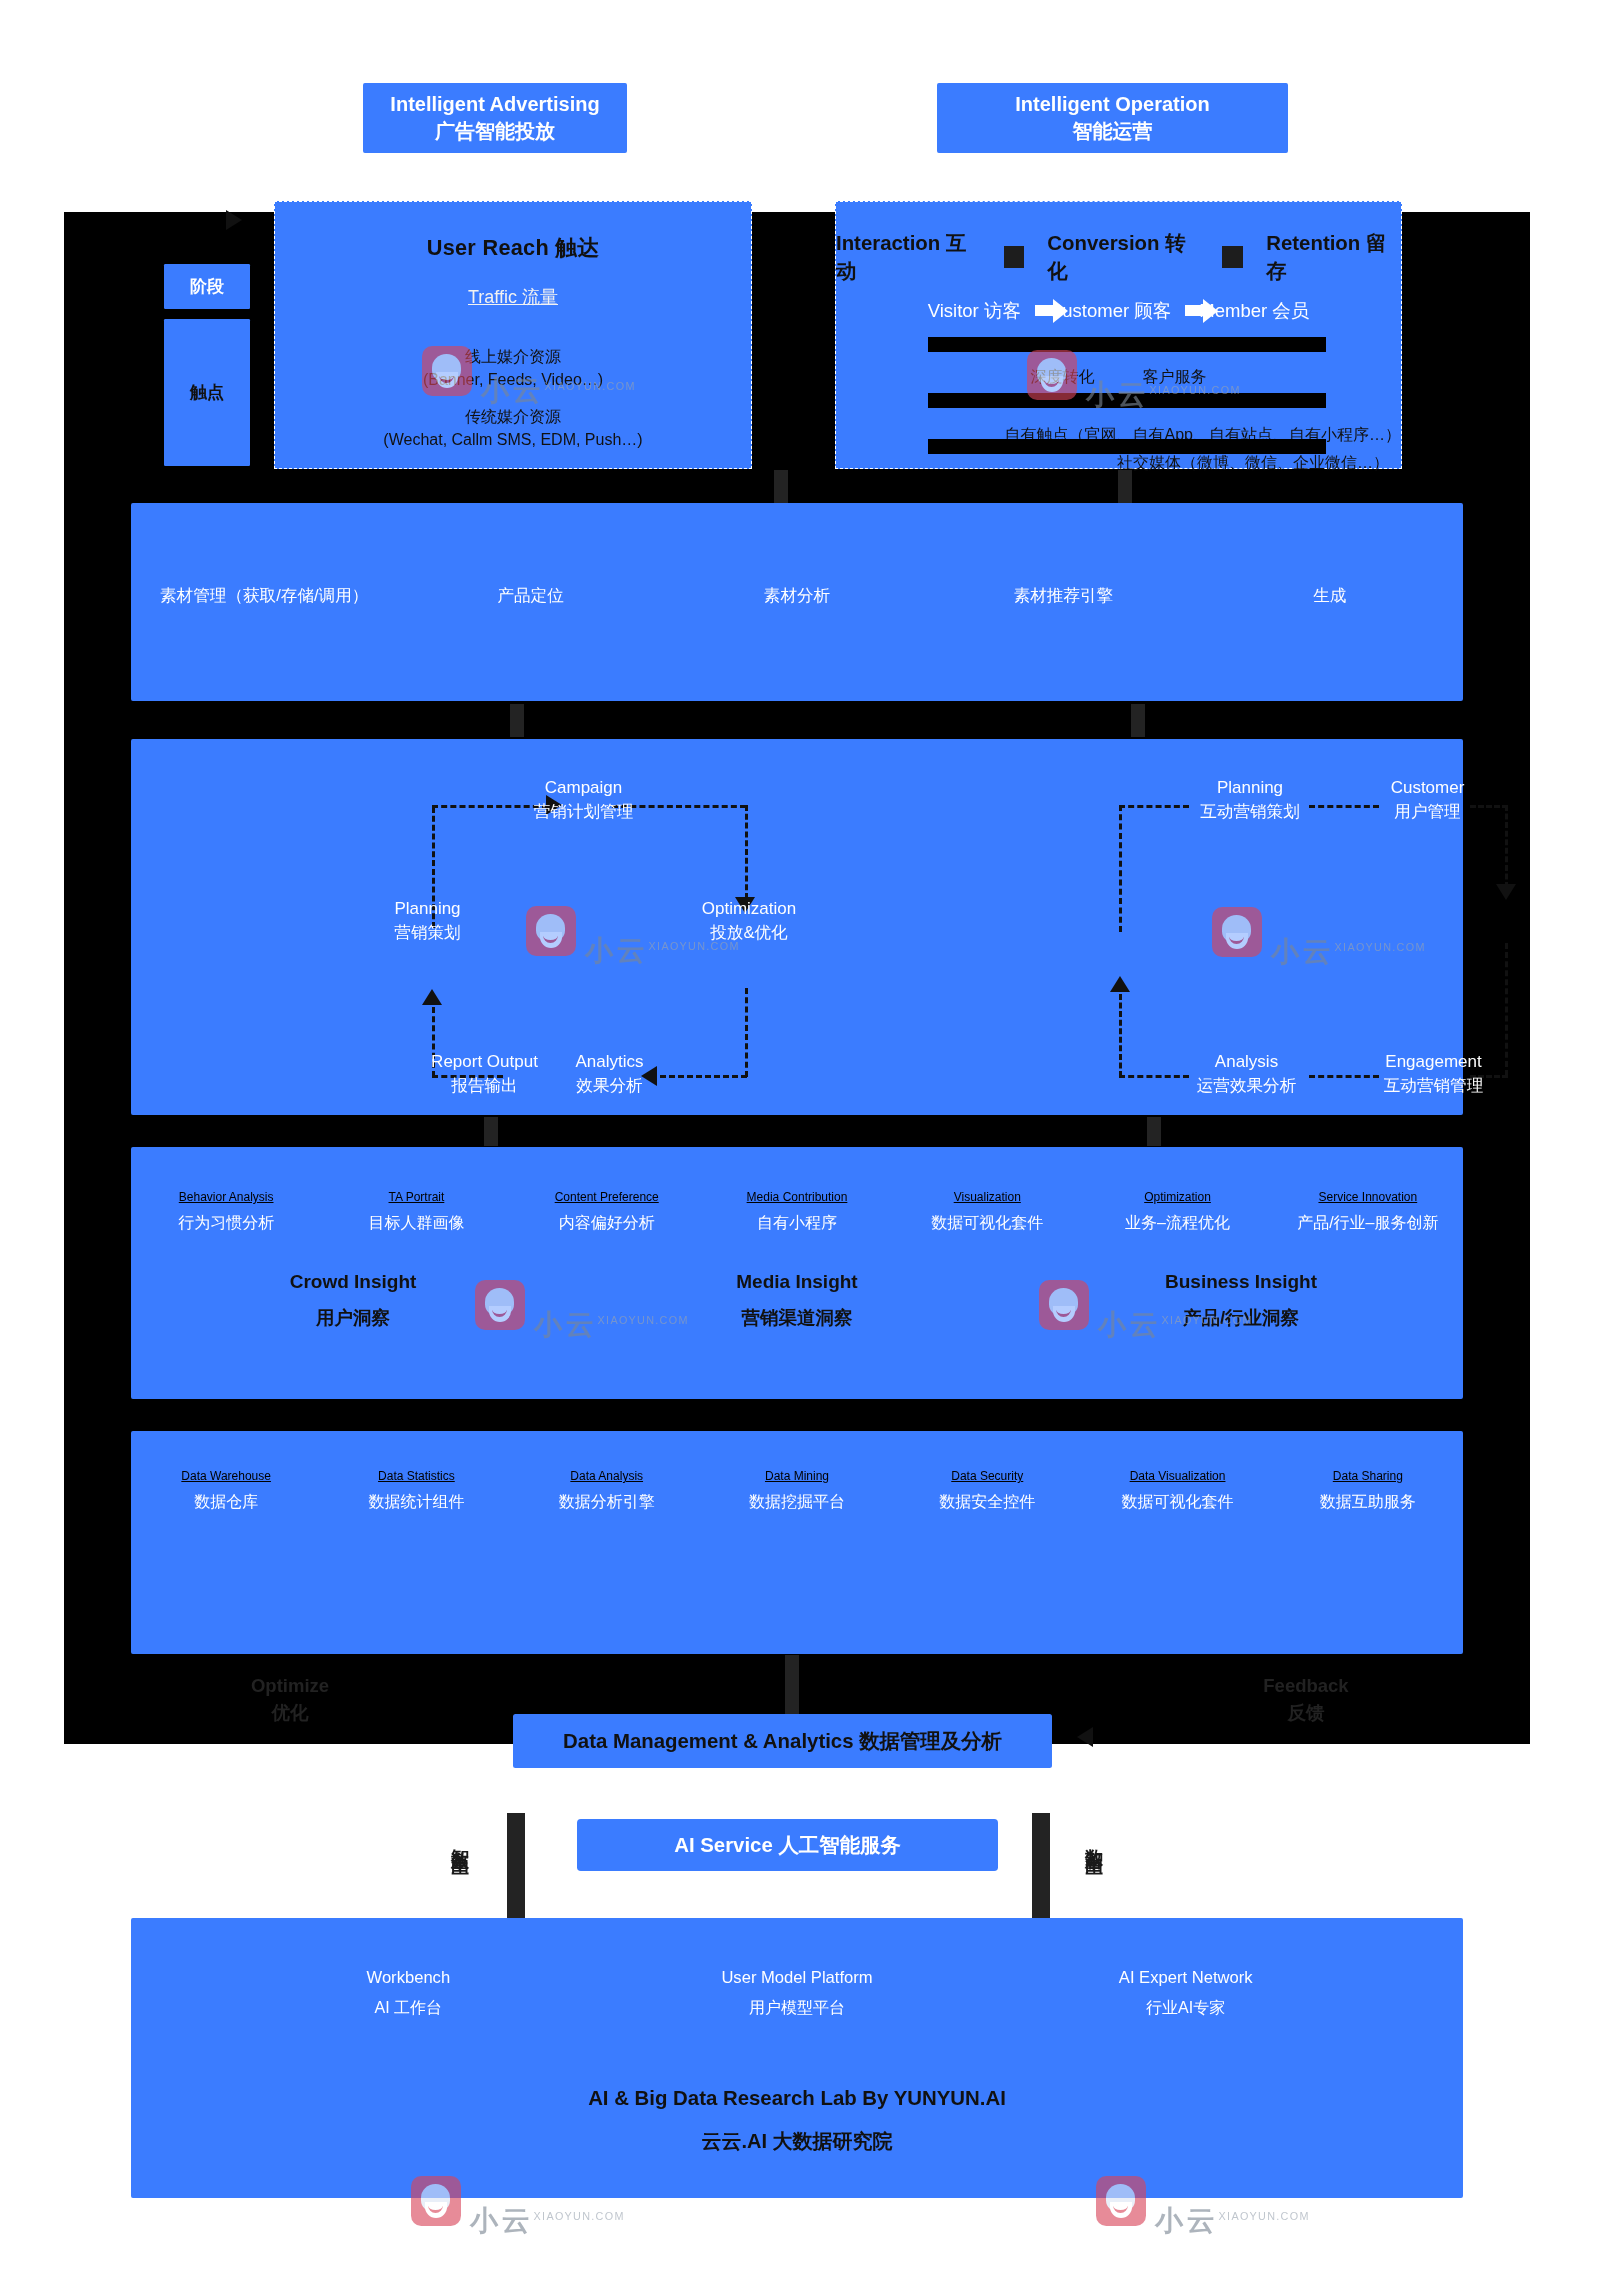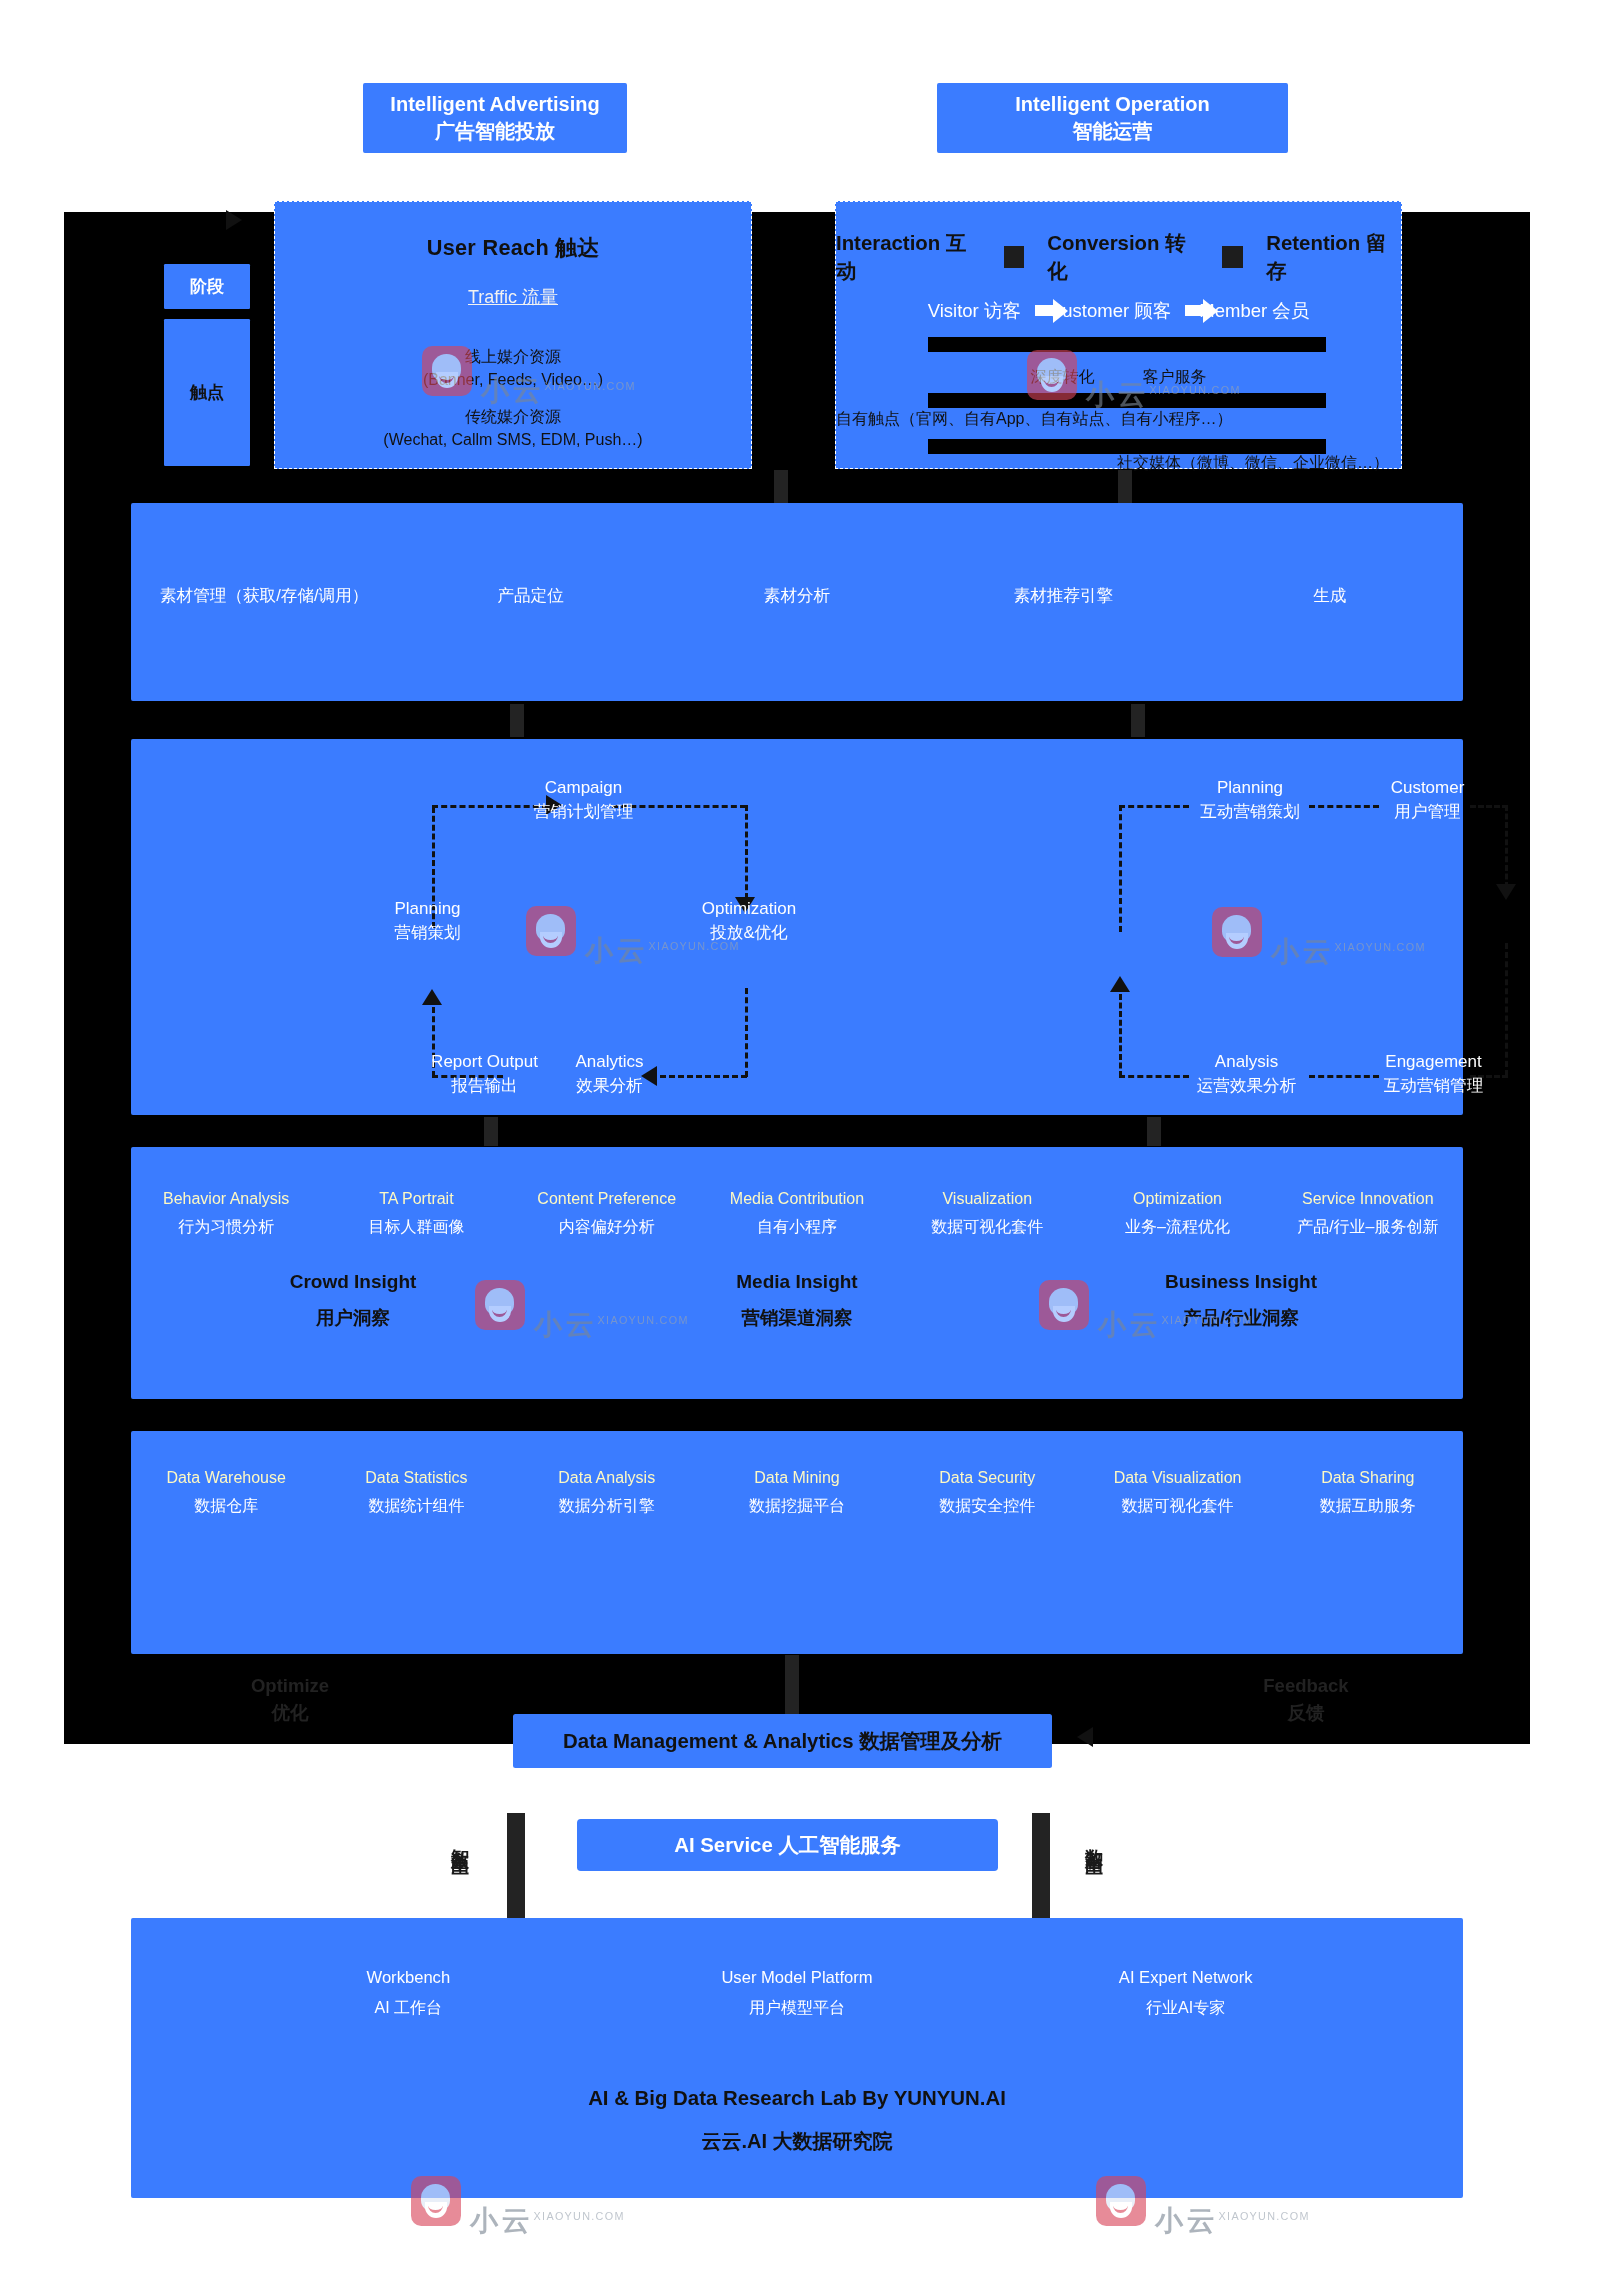--- a/index.html
+++ b/index.html
@@ -62,21 +62,21 @@
   #band-material { top:503px; height:198px; }
   #band-cycles   { top:739px; height:376px; }
   #band-insight  { top:1147px; height:252px; }
   #band-data     { top:1431px; height:223px; }
 
   .band-items { display:flex; width:100%; }
   .band-items > div { flex:1; text-align:center; }
 
   .mat-label { color:#fff; font-size:16.6px; }
 
-  .two-line .en { color:#fef9c3; font-size:16px; display:block; margin-bottom:9px; }
+  .two-line .en { color:#000000; font-size:12px; display:block; margin-bottom:9px;text-decoration:underline; }
   .two-line .cn { color:#fff; font-size:16px; display:block; }
 
   
   .cycle { position:absolute; top:0; height:100%; }
   #cycle-left  { left:191px; width:497px; }
   #cycle-right { left:918px; width:472px; }
   .node { position:absolute; text-align:center; color:#fff; line-height:1.4; }
   .node .en { font-size:17px; display:block; }
   .node .cn { font-size:16.6px; display:block; }
   .dash { position:absolute; border:0; }
@@ -197,21 +197,21 @@
     <span>Customer 顾客</span>
     <span class="arrow-r"></span>
     <span>Member 会员</span>
   </div>
   <div class="abs blackbar" style="left:92px;width:398px;top:135px;"></div>
   <div class="abs" style="left:0;right:0;top:163px;text-align:center;">
     <span class="p-line" style="margin-right:45px;">深度转化</span>
     <span class="p-line">客户服务</span>
   </div>
   <div class="abs blackbar" style="left:92px;width:398px;top:191px;"></div>
-  <div class="abs" style="left:0;right:0;top:205px;text-align:left;">
+  <div class="abs" style="left:0;right:0;top:221px;text-align:right;">
     <span class="p-line">自有触点（官网、自有App、自有站点、自有小程序…）</span>
   </div>
   <div class="abs blackbar" style="left:92px;width:398px;top:237px;"></div>
   <div class="abs" style="left:0;right:12px;top:249px;text-align:right;text-decoration:underline;">
     <span class="p-line">社交媒体（微博、微信、企业微信…）</span>
   </div>
   <div class="wm" style="left:191px;top:139px;">
     <div class="wm-logo">
         <div class="wm-smile"></div>
       </div>

